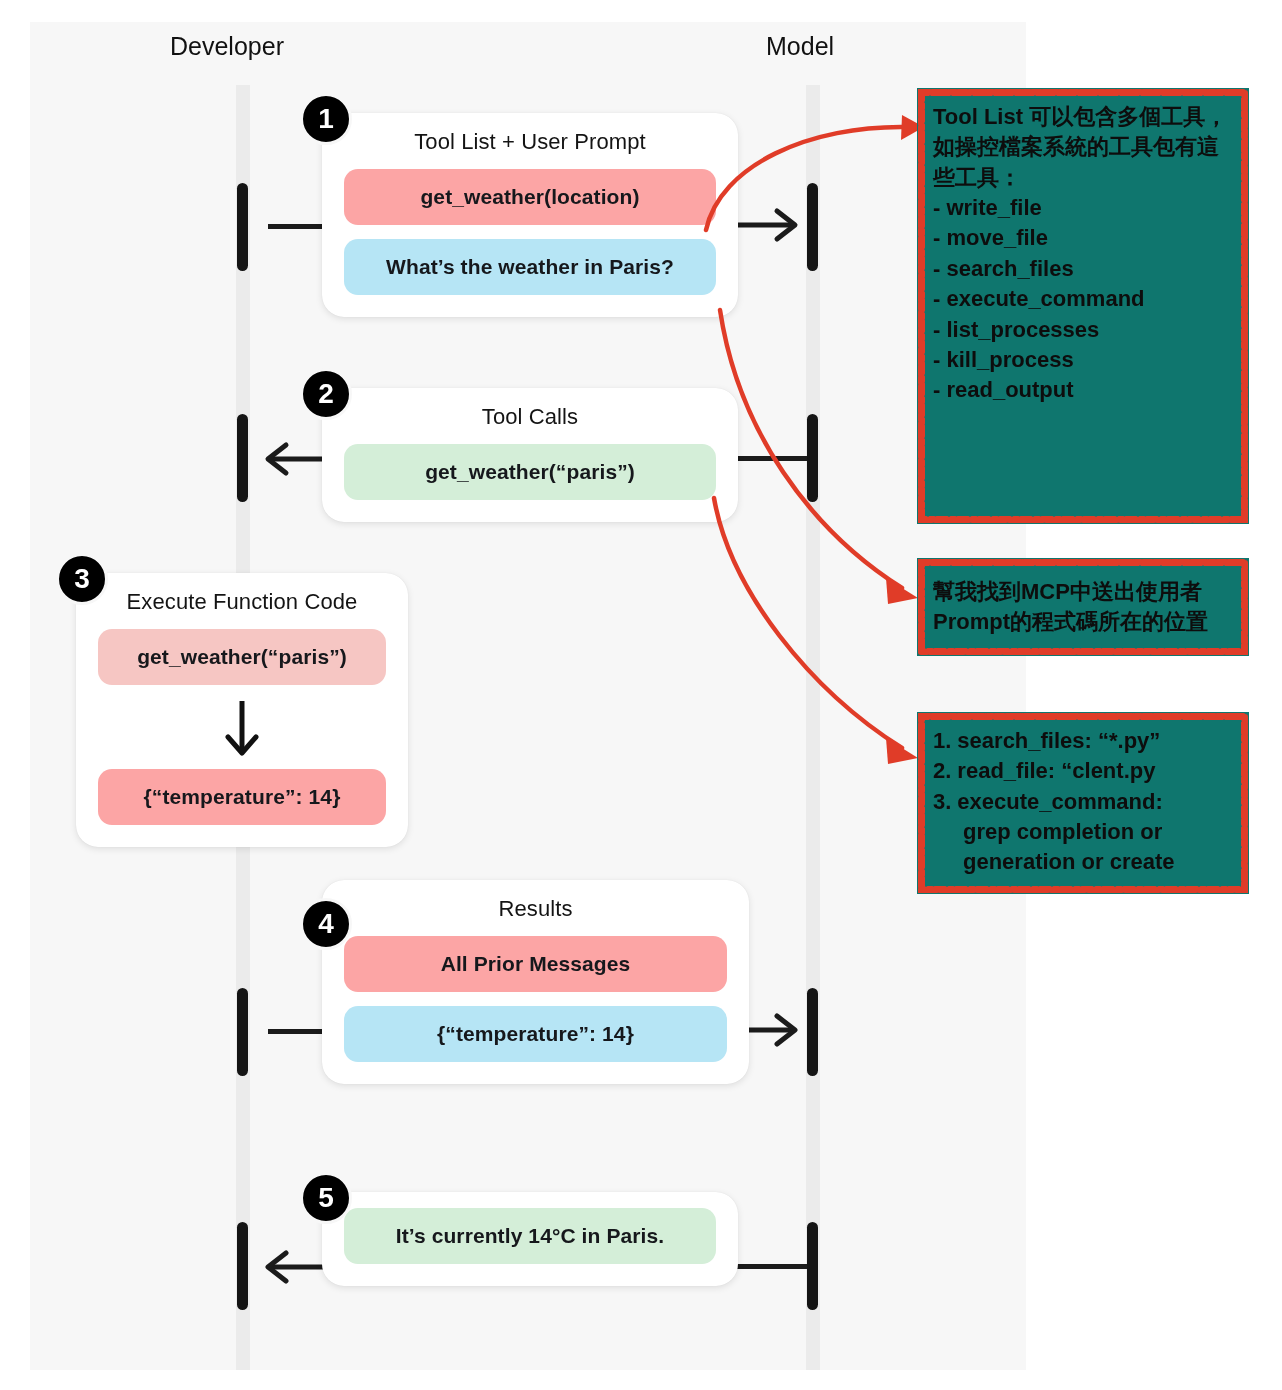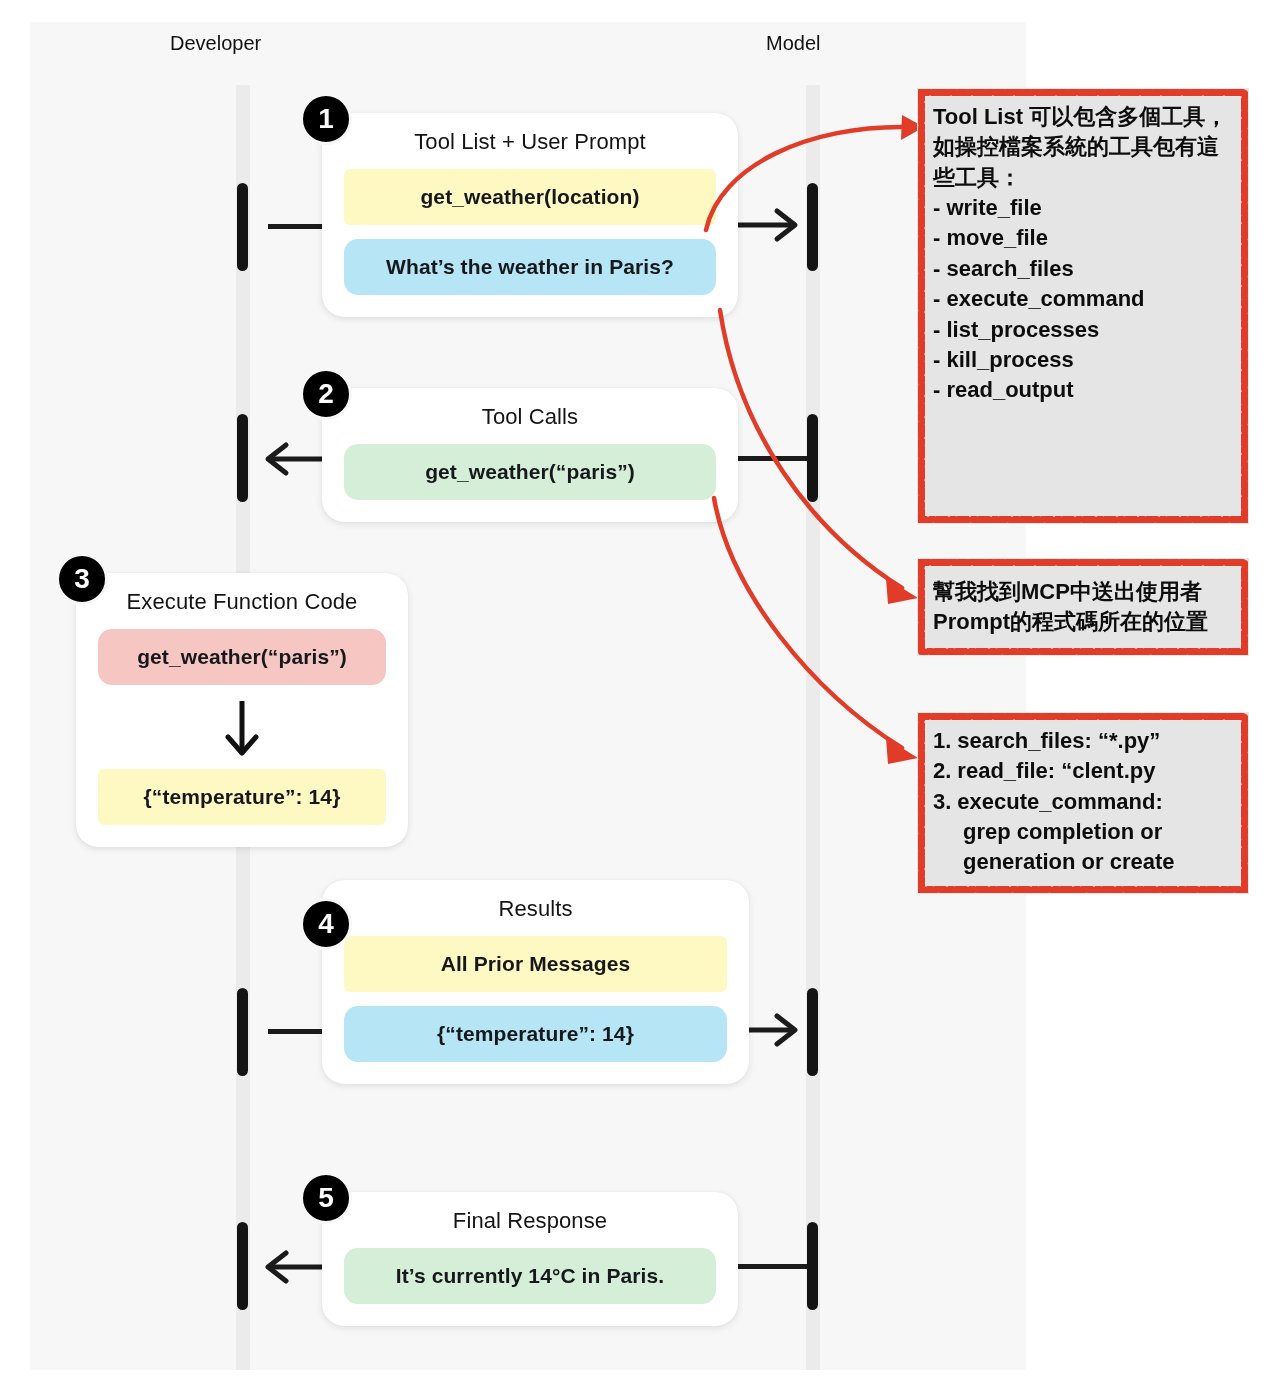--- a/index.html
+++ b/index.html
@@ -34,21 +34,21 @@
     width: 14px;
     height: 1285px;
     background: #ebebeb;
   }
   .lane-developer { left: 236px; }
   .lane-model     { left: 806px; }
 
   
   .col-header {
     position: absolute;
-    font-size: 20px;
+    font-size: 25px;
     color: #111111;
     font-weight: 400;
     white-space: nowrap;
   }
   .col-header-developer { left: 170px; top: 32px; }
   .col-header-model     { left: 766px; top: 32px; }
 
   
   .lifeline {
     position: absolute;
@@ -88,21 +88,21 @@
     border-radius: 14px;
     text-align: center;
     font-size: 21px;
     font-weight: 700;
     color: #16181c;
     padding: 16px 10px;
     margin-bottom: 14px;
     letter-spacing: 0.1px;
   }
   .pill:last-child { margin-bottom: 0; }
-  .pill-grey  { background: #fef9c3; border-radius: 6px; }
+  .pill-grey  { background: #fca5a5; }
   .pill-blue  { background: #b6e5f5; }
   .pill-green { background: #d4eed8; }
   .pill-pink  { background: #f6c6c3; }
 
   
   .badge {
     position: absolute;
     width: 52px;
     height: 52px;
     border-radius: 50%;
@@ -121,21 +121,21 @@
   
   .down-arrow {
     display: flex;
     justify-content: center;
     margin: 2px 0 8px 0;
   }
 
   
   .annot {
     position: absolute;
-    background: #e5e5e5;
+    background: #0f766e;
     box-sizing: border-box;
     padding: 14px 16px;
     z-index: 7;
   }
   .annot-border {
     position: absolute;
     inset: 0;
     pointer-events: none;
   }
   .annot-content {
@@ -246,21 +246,20 @@
 
   <div class="badge" style="left:300px; top:898px;">4</div>
   <div class="card" style="left:322px; top:880px; width:427px;">
     <div class="card-title">Results</div>
     <div class="pill pill-grey">All Prior Messages</div>
     <div class="pill pill-blue">{“temperature”: 14}</div>
   </div>
 
   <div class="badge" style="left:300px; top:1172px;">5</div>
   <div class="card" style="left:322px; top:1192px; width:416px;">
-    <div class="card-title">Final Response</div>
     <div class="pill pill-green">It’s currently 14°C in Paris.</div>
   </div>
 
   <div class="annot" style="left:917px; top:88px; width:332px; height:436px;">
     <svg class="annot-border" viewBox="0 0 332 436" preserveAspectRatio="none">
       <rect x="4" y="4" width="324" height="428" fill="none" stroke="#e03c28" stroke-width="6" stroke-dasharray="9 2 15 3 6 2" stroke-linecap="round"></rect>
       <rect x="6.5" y="6.5" width="319" height="423" fill="none" stroke="#e03c28" stroke-width="3" stroke-dasharray="5 3 11 2" stroke-linecap="round"></rect>
     </svg>
     <div class="annot-content">
       <div class="annot-line">Tool List 可以包含多個工具，如操控檔案系統的工具包有這些工具：</div>

